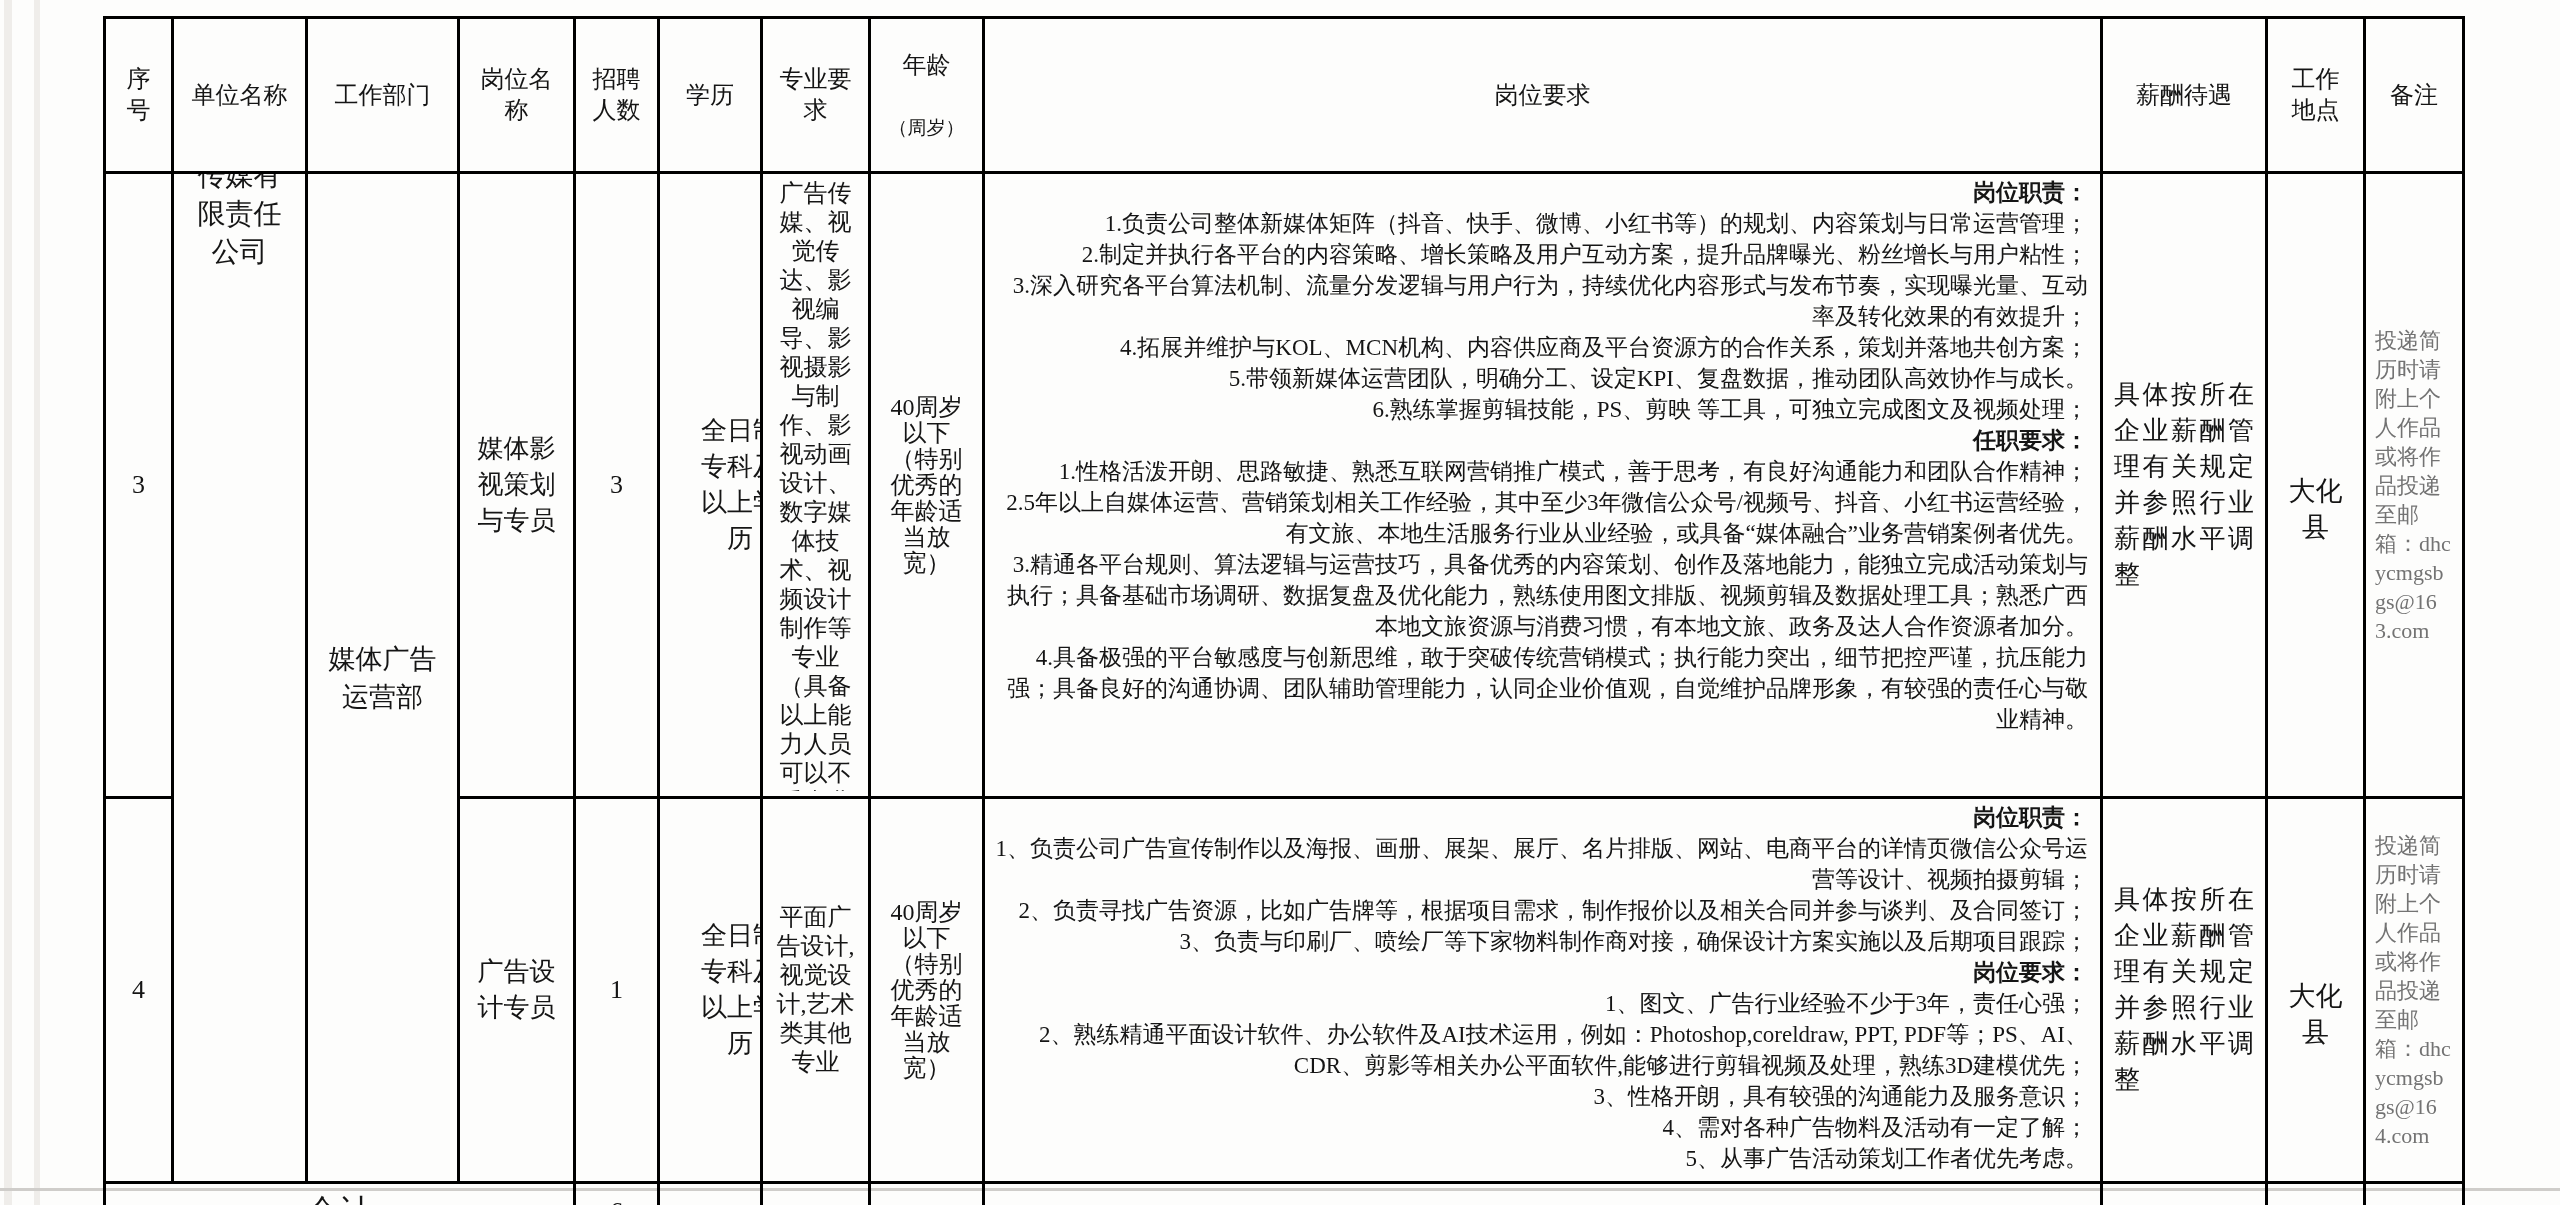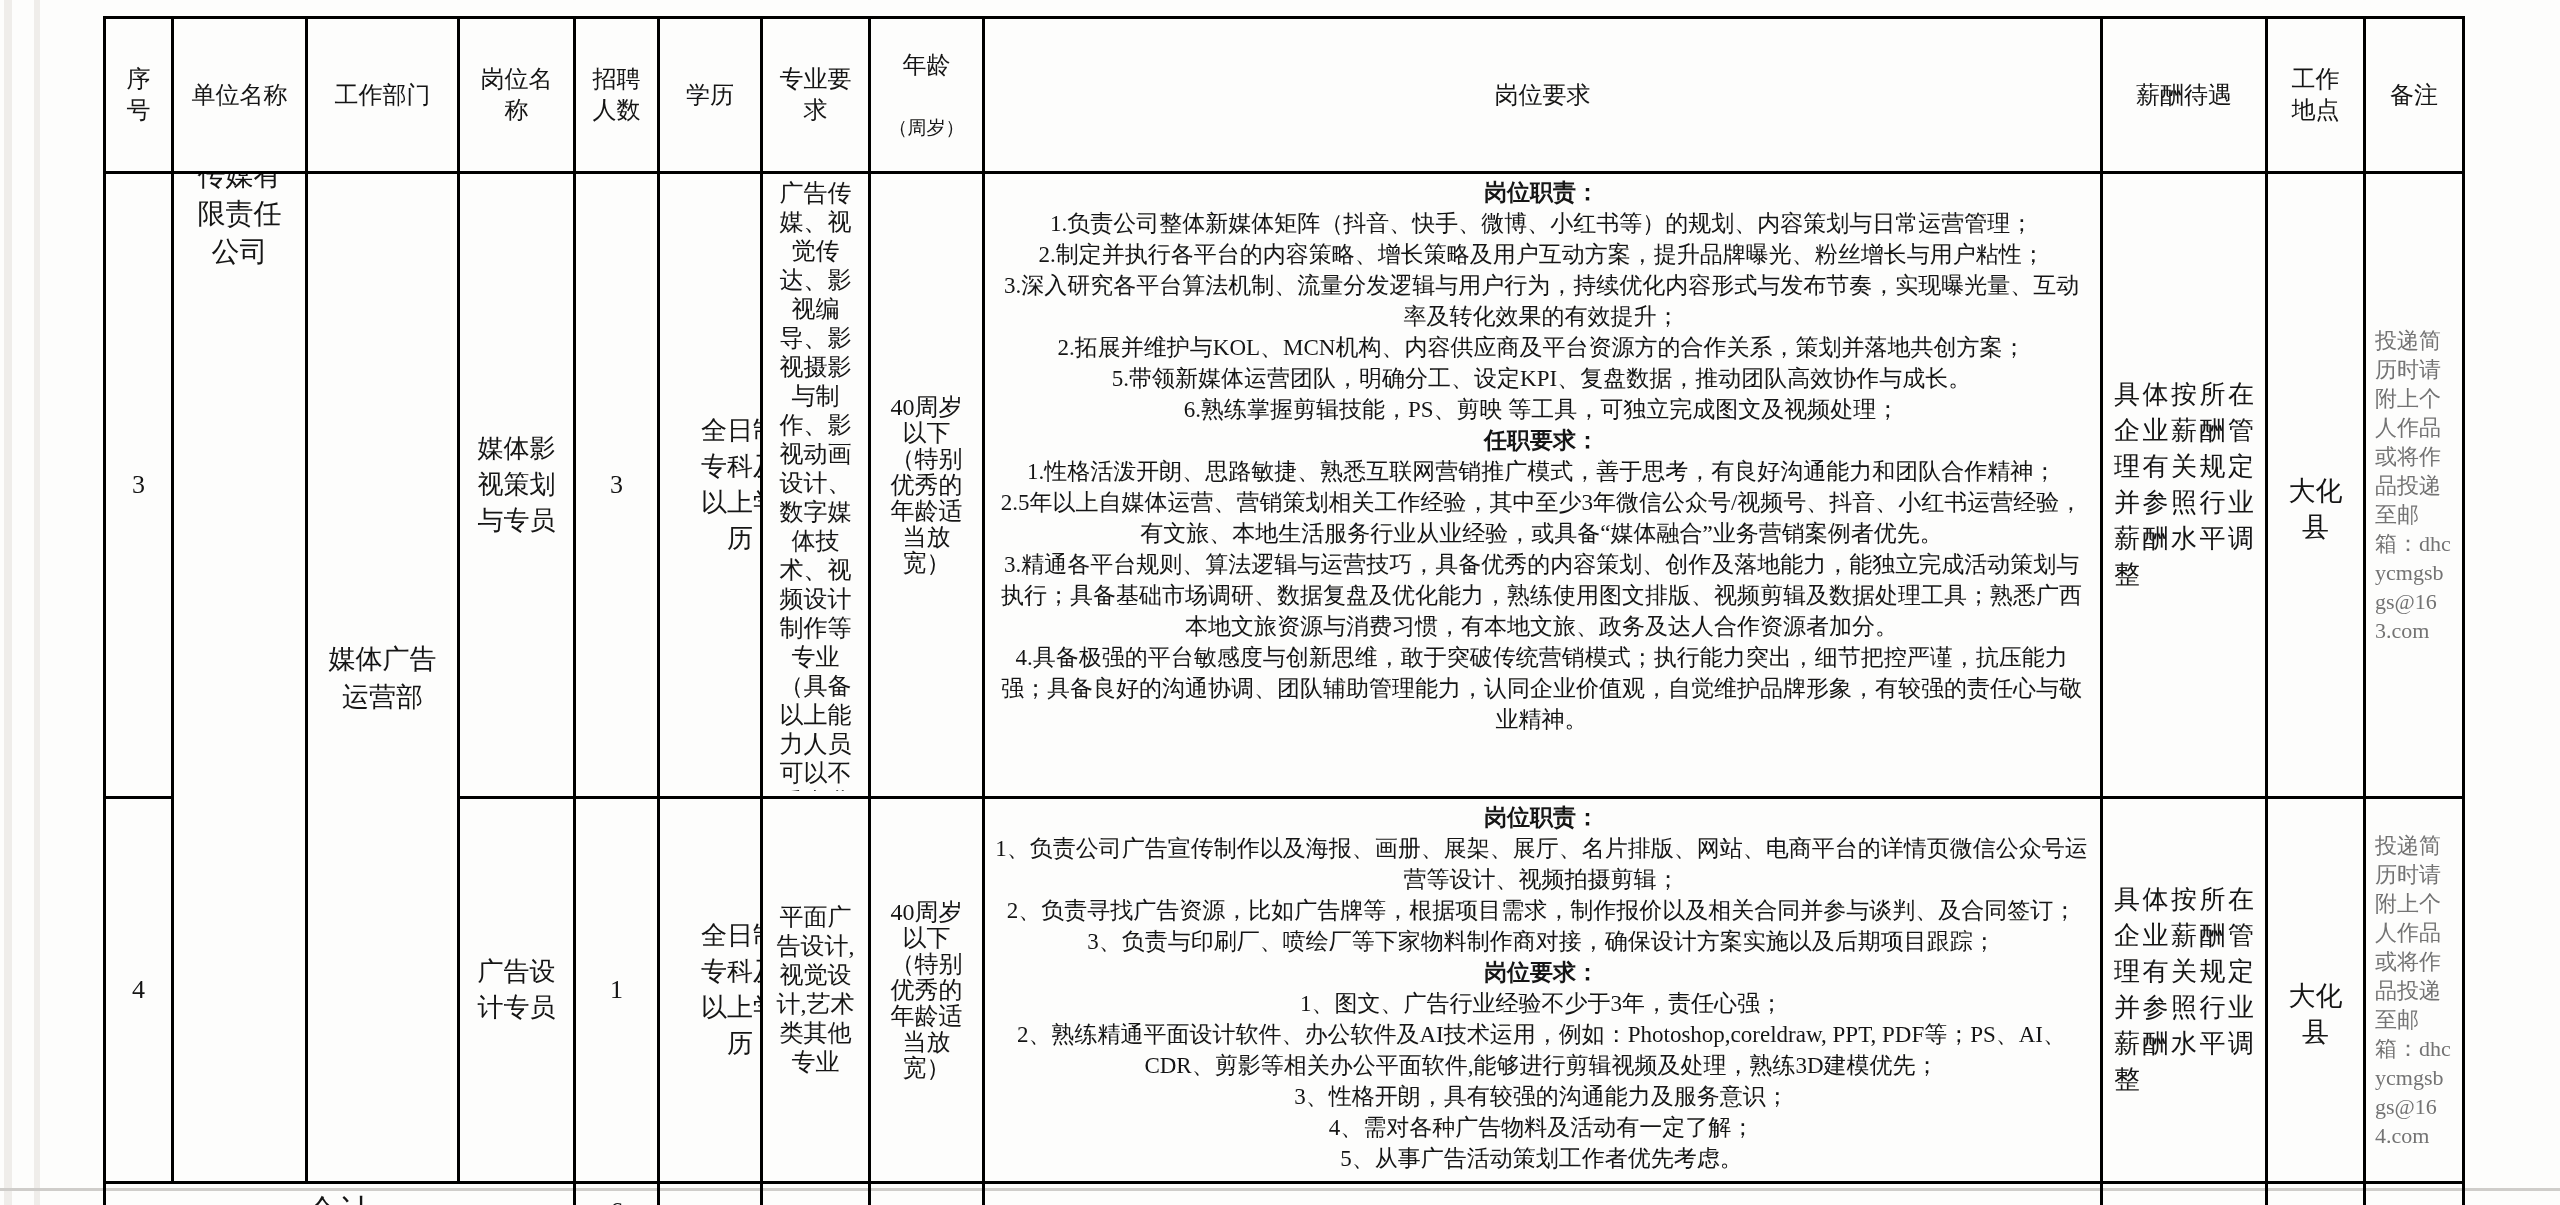--- a/index.html
+++ b/index.html
@@ -24,21 +24,21 @@
   .pos-box{width:80px;font-size:26px;line-height:36px;}
   .edu-box{width:82px;font-size:26px;line-height:36px;margin-left:39px;}
   .major-box{width:78px;font-size:24px;line-height:29px;text-align:center;}
   .major-tall{height:612px;overflow:hidden;}
   .age-box{width:82px;font-size:24px;line-height:26px;}
   .salary-box{width:140px;font-size:26px;line-height:36px;text-align:justify;}
   .loc-box{width:60px;font-size:27px;line-height:36px;margin-top:48px;}
   .remark-box{width:78px;font-size:22px;line-height:29px;color:#737373;
               text-align:left;word-break:break-all;overflow-wrap:anywhere;}
   td.req-cell{vertical-align:top;text-align:left;overflow:visible;}
-  .req-box{padding:3px 12px 0 10px;font-size:23px;line-height:31px;text-align:center;}
+  .req-box{padding:3px 12px 0 10px;font-size:23px;line-height:31px;text-align:right;}
   .req-box-r3{height:612px;overflow:hidden;}
   .req-box-r4{height:374px;overflow:visible;}
   .req-line{white-space:normal;}
   .req-line.bold{font-weight:bold;}
   td.unit-cell{vertical-align:top;}
   .total-label{font-size:32px;margin-left:36px;}
 </style>
 </head>
 <body>
 
@@ -109,21 +109,21 @@
     </td>
     <td>
       <div class="box age-box">40周岁以下（特别优秀的年龄适当放宽）</div>
     </td>
     <td class="req-cell">
       <div class="req-box req-box-r3">
             <div class="req-line bold">岗位职责：</div>
             <div class="req-line">1.负责公司整体新媒体矩阵（抖音、快手、微博、小红书等）的规划、内容策划与日常运营管理；</div>
             <div class="req-line">2.制定并执行各平台的内容策略、增长策略及用户互动方案，提升品牌曝光、粉丝增长与用户粘性；</div>
             <div class="req-line">3.深入研究各平台算法机制、流量分发逻辑与用户行为，持续优化内容形式与发布节奏，实现曝光量、互动率及转化效果的有效提升；</div>
-            <div class="req-line">2.拓展并维护与KOL、MCN机构、内容供应商及平台资源方的合作关系，策划并落地共创方案；</div>
+            <div class="req-line">4.拓展并维护与KOL、MCN机构、内容供应商及平台资源方的合作关系，策划并落地共创方案；</div>
             <div class="req-line">5.带领新媒体运营团队，明确分工、设定KPI、复盘数据，推动团队高效协作与成长。</div>
             <div class="req-line">6.熟练掌握剪辑技能，PS、剪映 等工具，可独立完成图文及视频处理；</div>
             <div class="req-line bold">任职要求：</div>
             <div class="req-line">1.性格活泼开朗、思路敏捷、熟悉互联网营销推广模式，善于思考，有良好沟通能力和团队合作精神；</div>
             <div class="req-line">2.5年以上自媒体运营、营销策划相关工作经验，其中至少3年微信公众号/视频号、抖音、小红书运营经验，有文旅、本地生活服务行业从业经验，或具备“媒体融合”业务营销案例者优先。</div>
             <div class="req-line">3.精通各平台规则、算法逻辑与运营技巧，具备优秀的内容策划、创作及落地能力，能独立完成活动策划与执行；具备基础市场调研、数据复盘及优化能力，熟练使用图文排版、视频剪辑及数据处理工具；熟悉广西本地文旅资源与消费习惯，有本地文旅、政务及达人合作资源者加分。</div>
             <div class="req-line">4.具备极强的平台敏感度与创新思维，敢于突破传统营销模式；执行能力突出，细节把控严谨，抗压能力强；具备良好的沟通协调、团队辅助管理能力，认同企业价值观，自觉维护品牌形象，有较强的责任心与敬业精神。</div>
           </div>
     </td>
     <td>

